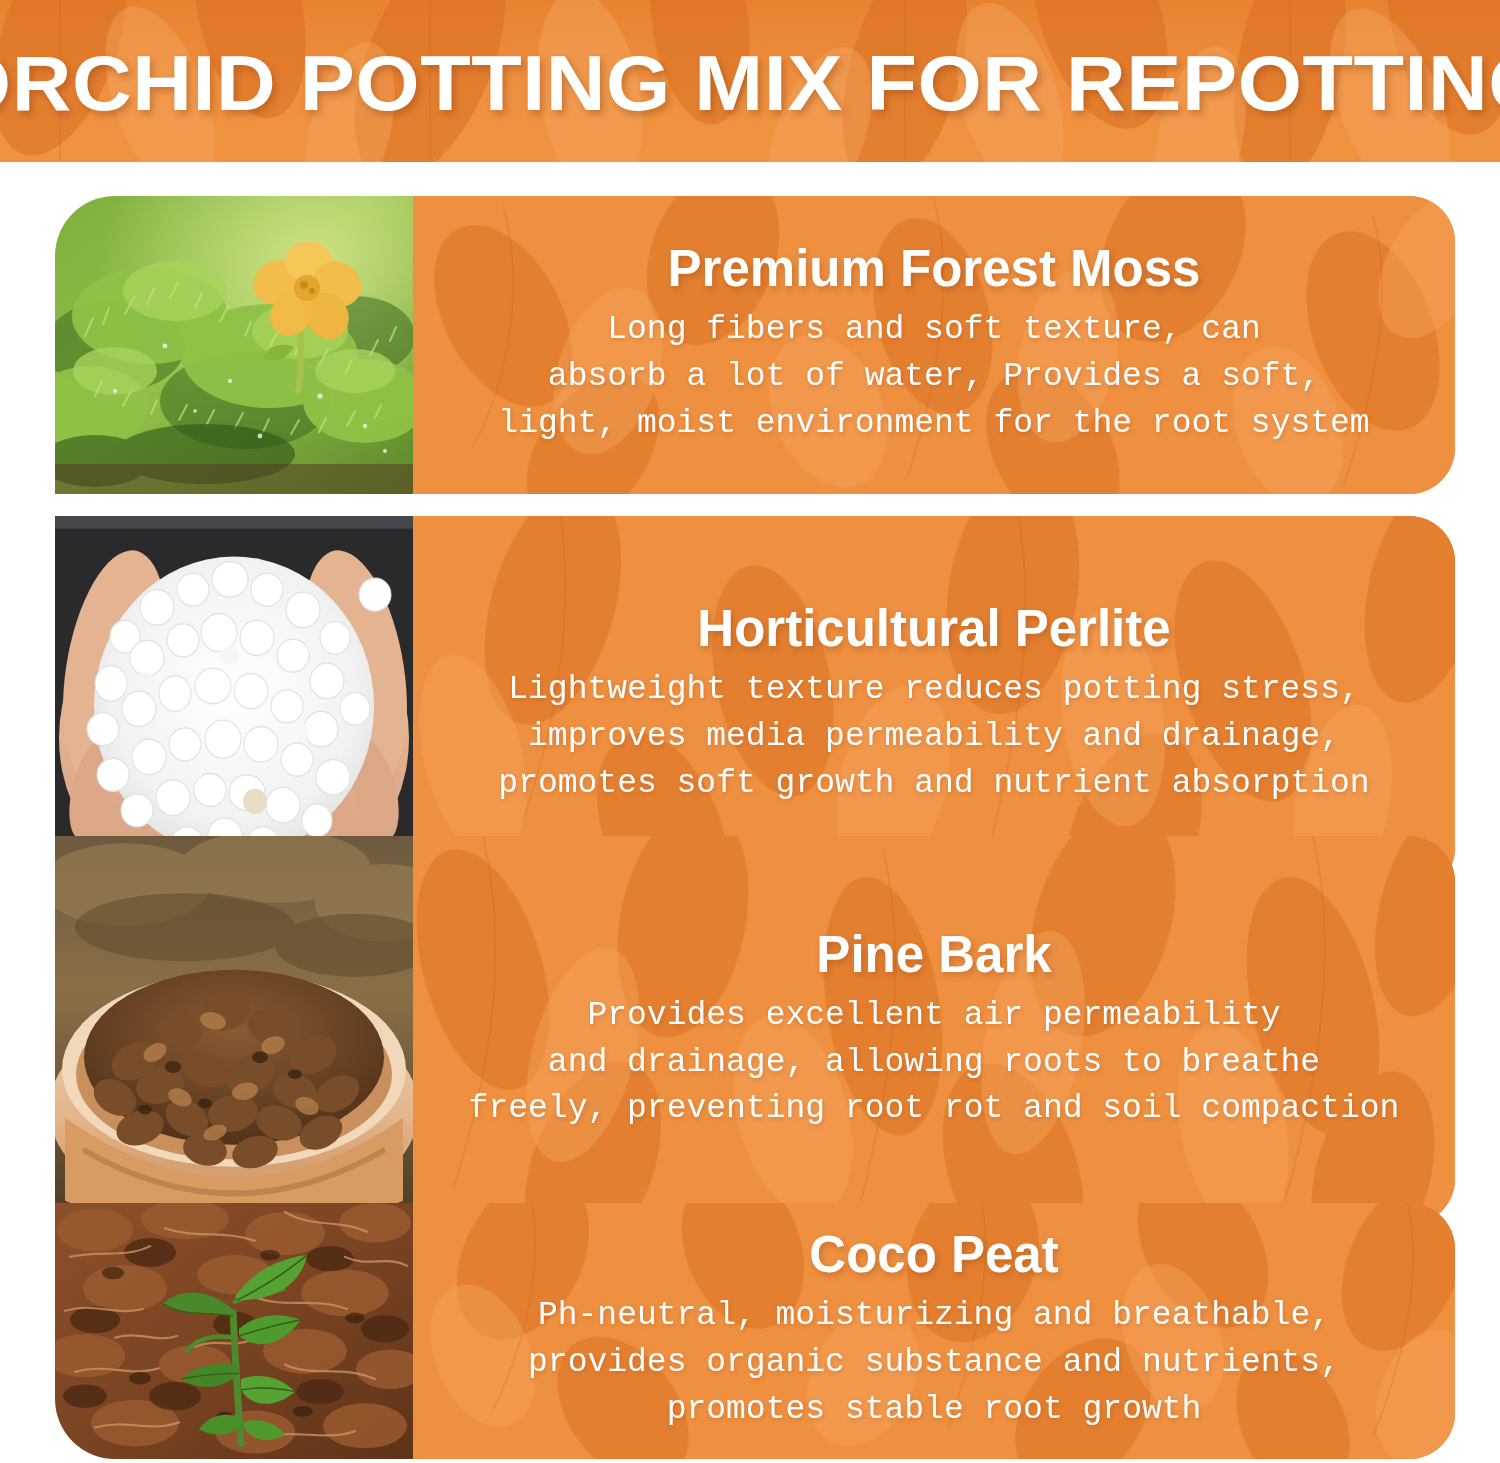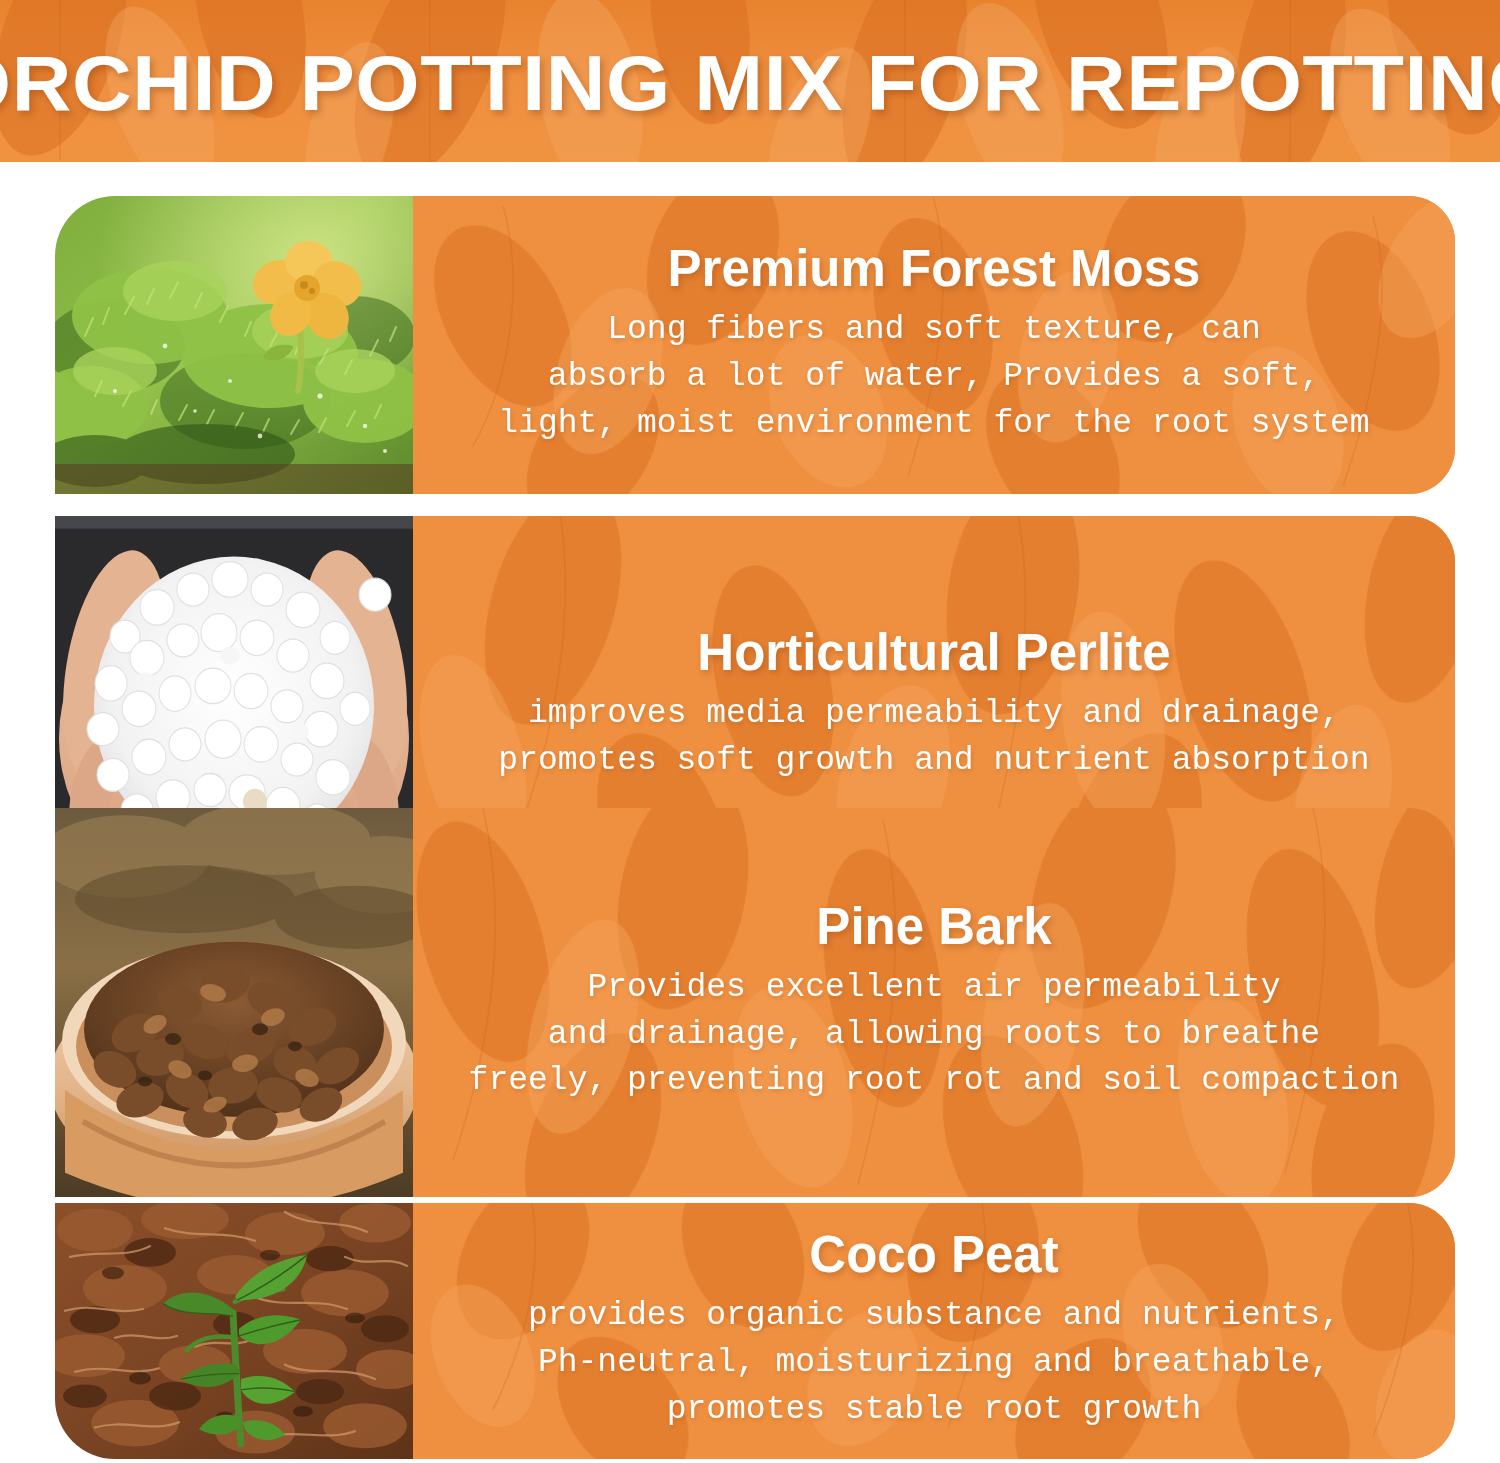--- a/index.html
+++ b/index.html
@@ -34,21 +34,21 @@
     text-shadow:3px 4px 7px rgba(120,50,10,.33);
     white-space:nowrap;
     padding-top:4px;
     box-sizing:border-box;
   }
 
   
   .row{position:absolute;left:0;width:1500px;}
   #row-0{top:196px;height:298px;}
   #row-1{top:516px;height:378px;}
-  #row-2{top:808px;height:389px;}
+  #row-2{top:836px;height:389px;}
   #row-3{top:1203px;height:256px;}
 
   .thumb{
     position:absolute;left:55px;top:0;width:358px;height:100%;
     overflow:hidden;
   }
   #row-0 .thumb{border-top-left-radius:60px;}
   #row-3 .thumb{border-bottom-left-radius:60px;}
 
   .thumb svg{width:100%;height:100%;display:block;}
@@ -335,20 +335,21 @@
         </g>
         <g stroke="#c9641c" stroke-width="1.6" opacity=".28" fill="none">
           <path d="M140 -30 C165 50 150 150 110 240"></path>
           <path d="M600 -20 C625 60 610 160 575 265"></path>
         </g>
       </svg>
     </div>
     <div class="content">
       <div class="h">Horticultural Perlite</div>
       <div class="d">
+        <div>Lightweight texture reduces potting stress,</div>
         <div>improves media permeability and drainage,</div>
         <div>promotes soft growth and nutrient absorption</div>
       </div>
     </div>
   </div>
 </div>
 
 <div class="row" id="row-2">
   <div class="thumb">
     <svg viewBox="0 0 358 320" preserveAspectRatio="none">
@@ -563,19 +564,19 @@
         <g stroke="#c9641c" stroke-width="1.6" opacity=".28" fill="none">
           <path d="M110 -40 C135 40 120 140 80 230"></path>
           <path d="M560 -40 C585 40 570 140 535 250"></path>
           <path d="M990 -20 C1012 60 996 160 960 260"></path>
         </g>
       </svg>
     </div>
     <div class="content">
       <div class="h">Coco Peat</div>
       <div class="d">
+        <div>Ph-neutral, moisturizing and breathable,</div>
         <div>provides organic substance and nutrients,</div>
-        <div>Ph-neutral, moisturizing and breathable,</div>
         <div>promotes stable root growth</div>
       </div>
     </div>
   </div>
 </div>
 
 </body></html>

